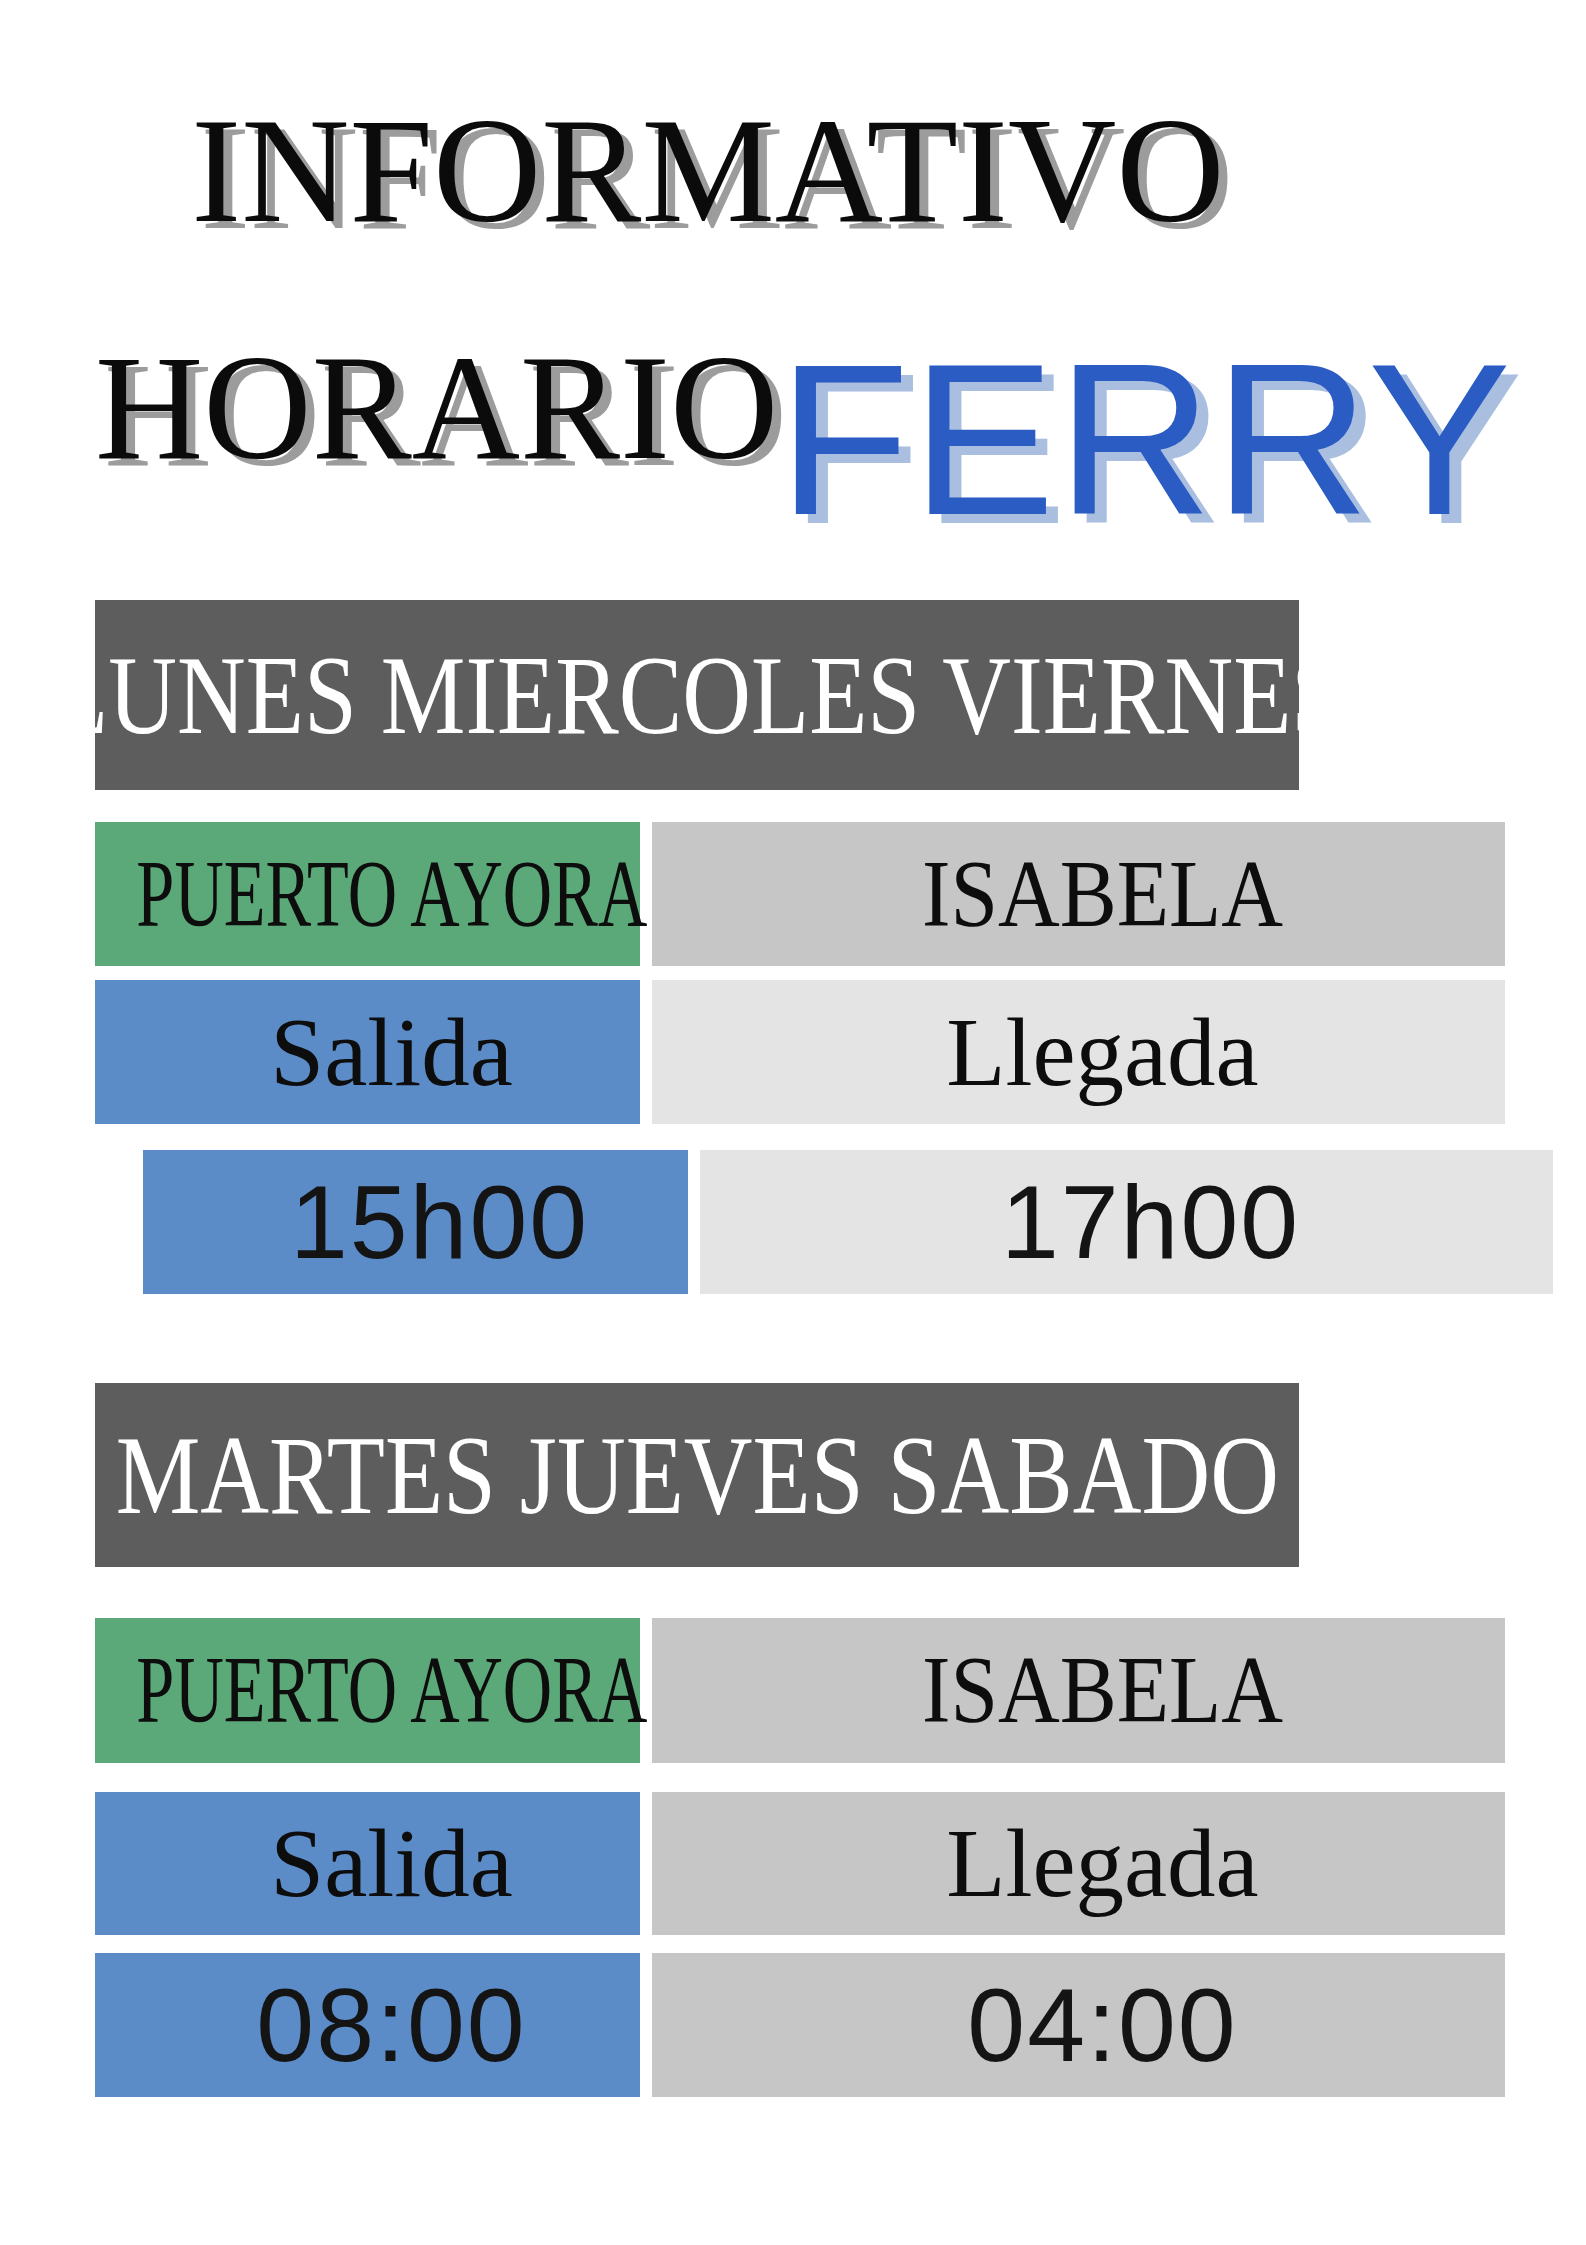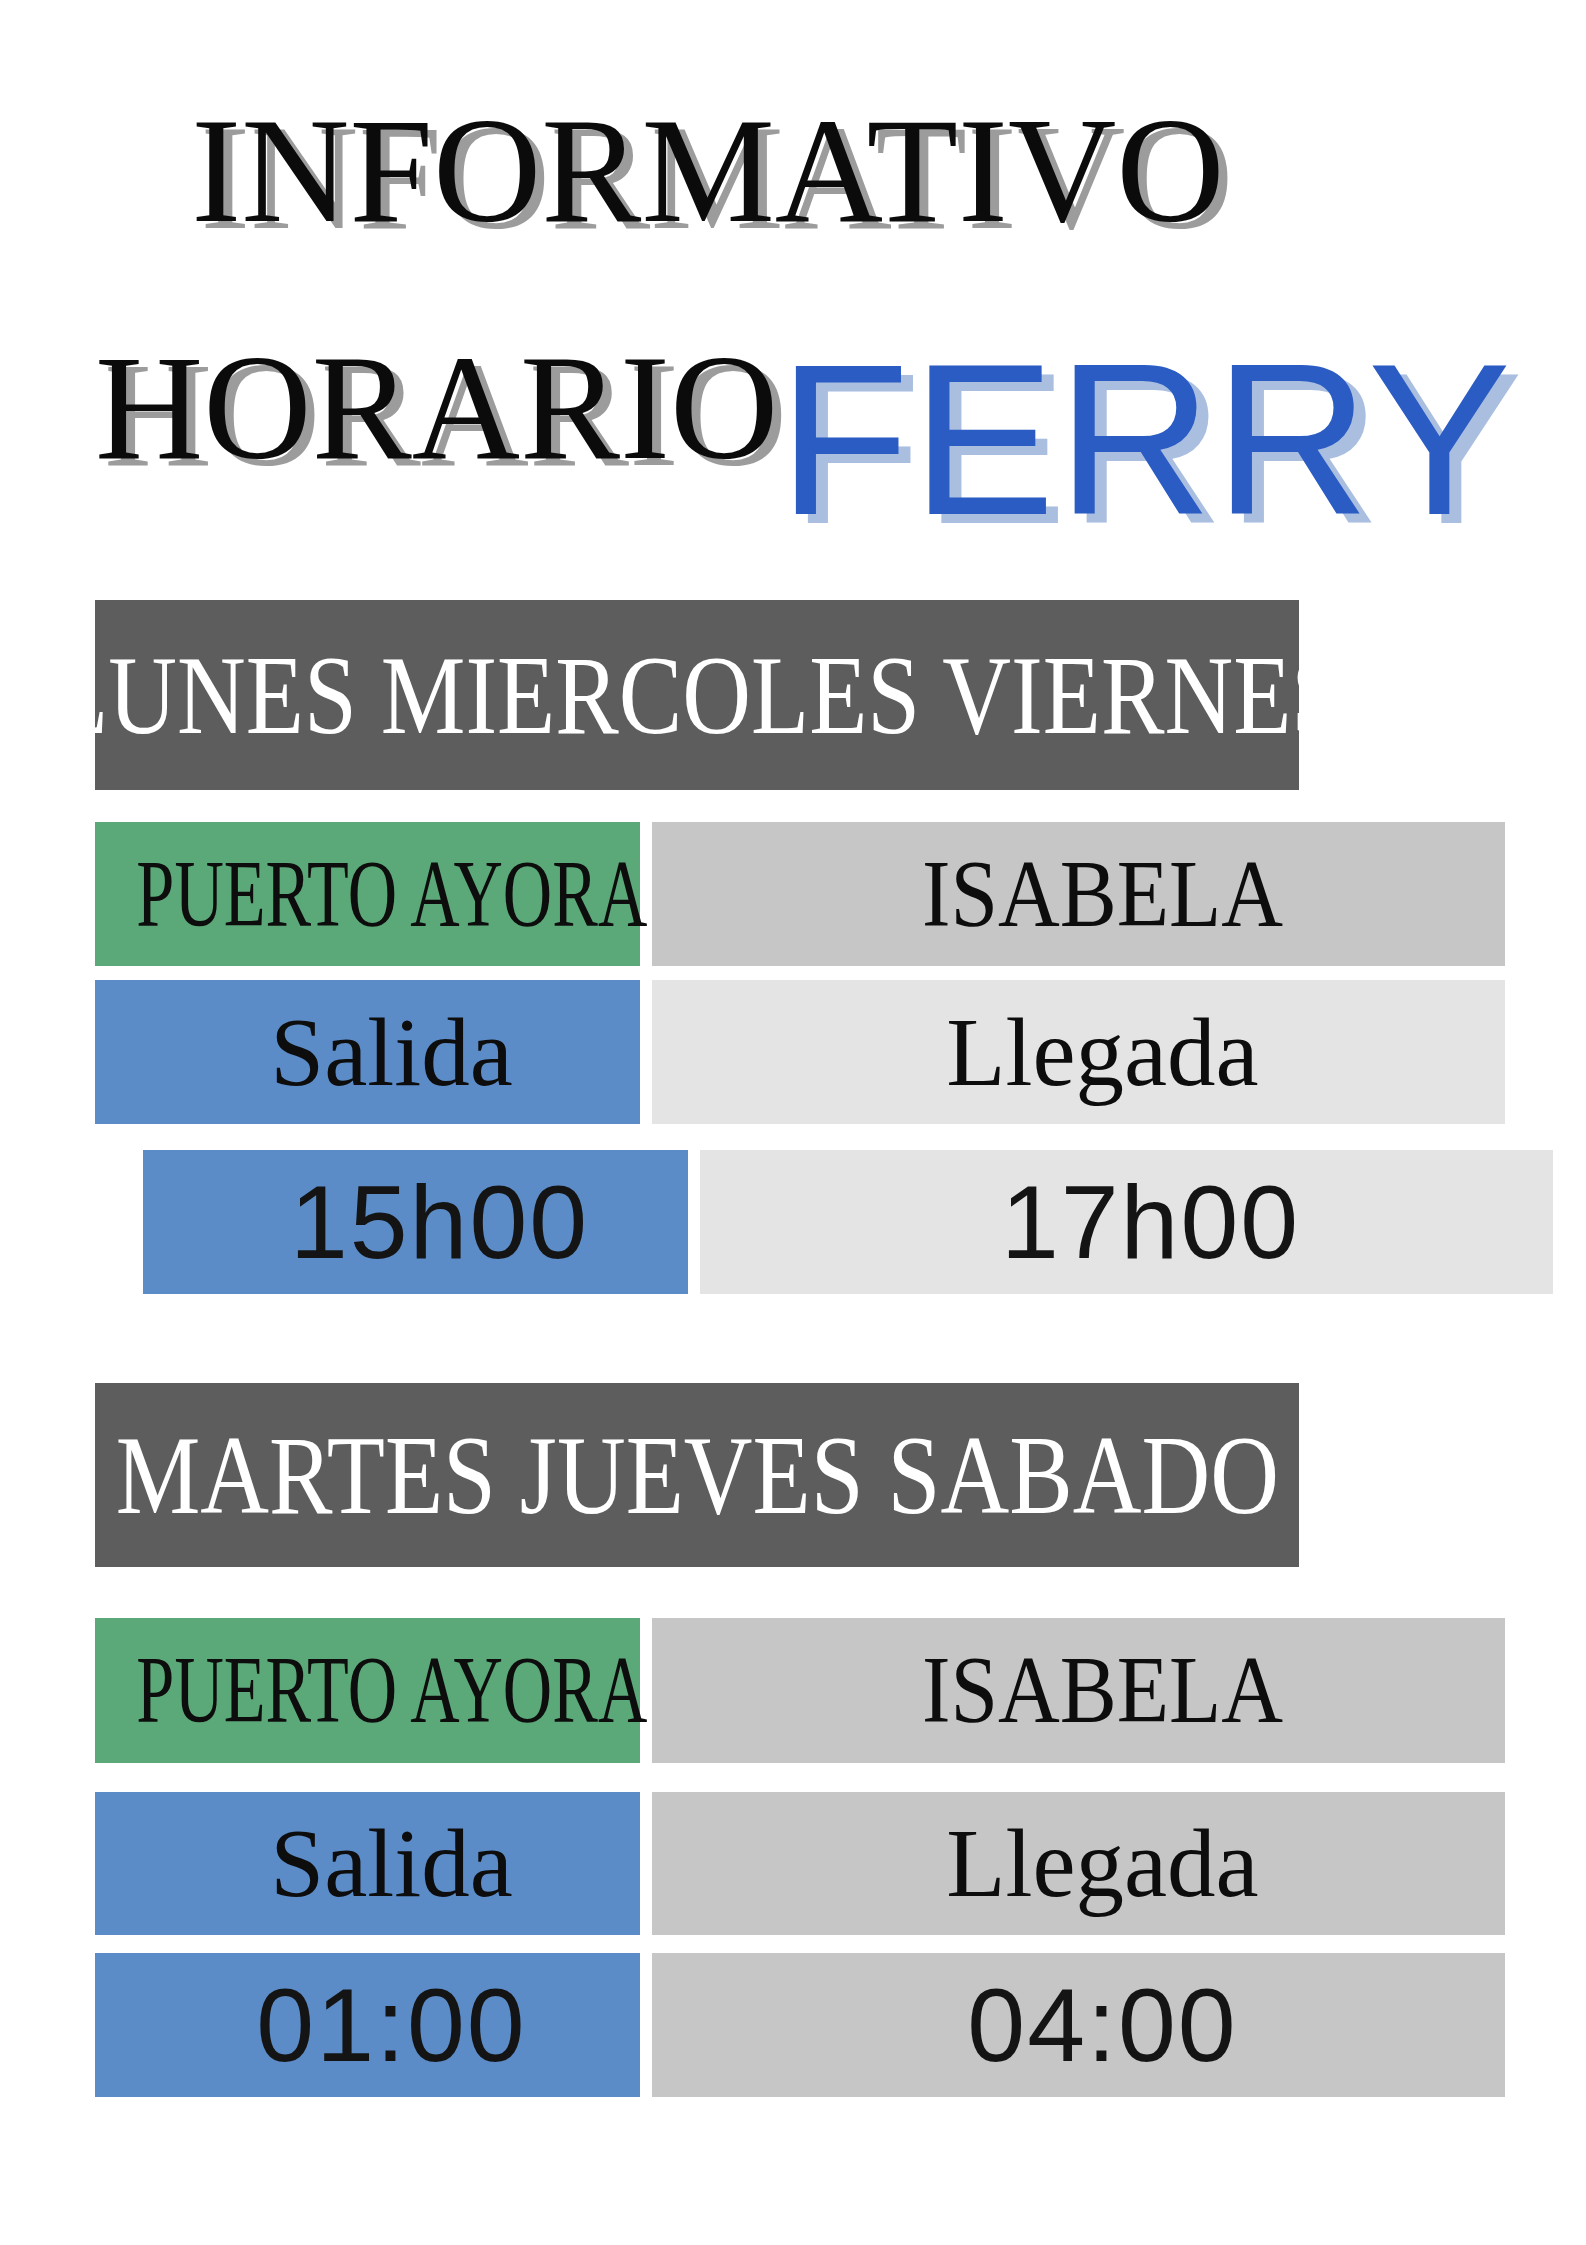--- a/index.html
+++ b/index.html
@@ -191,20 +191,20 @@
     <div class="cell c-blue">
       <span class="move-label">Salida</span>
     </div>
     <div class="cell c-gray">
       <span class="move-label">Llegada</span>
     </div>
   </div>
 
   <div class="row row-2c">
     <div class="cell c-blue">
-      <span class="time-text">01:00</span>
+      <span class="time-text">08:00</span>
     </div>
     <div class="cell c-gray">
       <span class="time-text">04:00</span>
     </div>
   </div>
 
 </div>
 
 </body></html>

